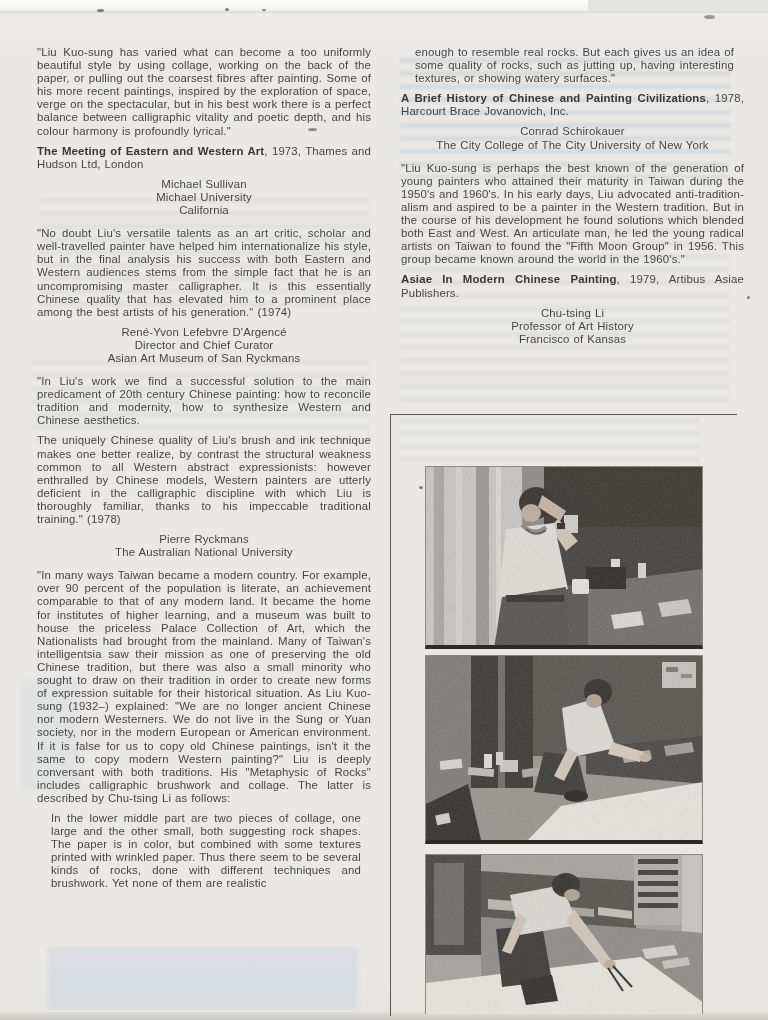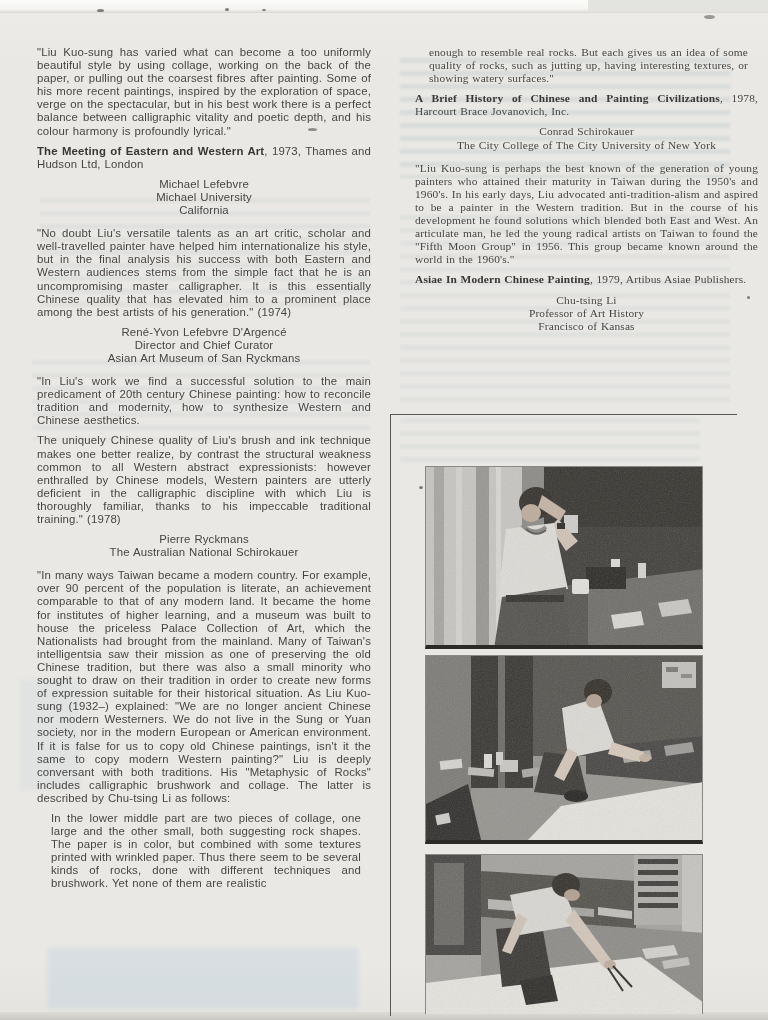--- a/index.html
+++ b/index.html
@@ -12,21 +12,21 @@
   
   .scan-top{position:absolute;left:0;top:0;width:768px;height:13px;
     background:linear-gradient(180deg,#fcfcfa 0%,#f4f4f1 70%,#d8d7d3 100%);}
   .scan-top-right{position:absolute;right:0;top:0;width:180px;height:11px;background:#e3e3df;}
   .scan-bottom{position:absolute;left:0;top:1012px;width:768px;height:8px;
     background:linear-gradient(180deg,#dddcd7 0%,#c9c8c3 100%);}
   
   .col{position:absolute;top:46px;font-size:11.4px;line-height:13.1px;
     text-align:justify;letter-spacing:.15px;word-spacing:.6px;}
   .col-left{left:37px;width:334px;}
-  .col-right{left:415px;width:343px;font-family:Liberation Serif, serif;}
+  .col-right{left:401px;width:343px;}
   .q{margin:0 0 7px 0;}
   .src{margin:0 0 7px 0;}
   .src b{color:#393836;}
   .attr{margin:2px 0 10px 0;text-align:center;}
   .bq{margin:0 10px 7px 14px;}
   
   .rule-h{position:absolute;left:390px;top:414px;width:347px;height:1px;background:#5a5954;}
   .rule-v{position:absolute;left:390px;top:414px;width:1px;height:602px;background:#5a5954;}
   
   figure{margin:0;padding:0;}
@@ -65,35 +65,35 @@
   <div class="speck" style="left:262px;top:9px;width:4px;height:2px;"></div>
   <div class="speck" style="left:704px;top:15px;width:11px;height:4px;background:#9a9993;"></div>
   <div class="speck" style="left:308px;top:128px;width:9px;height:3px;background:#8d8c86;"></div>
   <div class="speck" style="left:419px;top:486px;width:4px;height:3px;"></div>
   <div class="speck" style="left:747px;top:296px;width:3px;height:3px;"></div>
 
   <div class="col col-left">
     <p class="q">"Liu Kuo-sung has varied what can become a too uniformly beautiful style by using collage, working on the back of the paper, or pulling out the coarsest fibres after painting. Some of his more recent paintings, inspired by the exploration of space, verge on the spectacular, but in his best work there is a perfect balance between calligraphic vitality and poetic depth, and his colour harmony is profoundly lyrical."</p>
     <p class="src"><b>The Meeting of Eastern and Western Art</b><span>, 1973, Thames and Hudson Ltd, London</span></p>
     <div class="attr">
-      <div>Michael Lefebvre</div>
+      <div>Michael Sullivan</div>
       <div>Michael University</div>
       <div>California</div>
     </div>
     <p class="q">"No doubt Liu's versatile talents as an art critic, scholar and well-travelled painter have helped him internationalize his style, but in the final analysis his success with both Eastern and Western audiences stems from the simple fact that he is an uncompromising master calligrapher. It is this essentially Chinese quality that has elevated him to a prominent place among the best artists of his generation." (1974)</p>
     <div class="attr">
       <div>René-Yvon Lefebvre D'Argencé</div>
       <div>Director and Chief Curator</div>
       <div>Asian Art Museum of San Ryckmans</div>
     </div>
     <p class="q">"In Liu's work we find a successful solution to the main predicament of 20th century Chinese painting: how to reconcile tradition and modernity, how to synthesize Western and Chinese aesthetics.</p>
     <p class="q">The uniquely Chinese quality of Liu's brush and ink technique makes one better realize, by contrast the structural weakness common to all Western abstract expressionists: however enthralled by Chinese models, Western painters are utterly deficient in the calligraphic discipline with which Liu is thoroughly familiar, thanks to his impeccable traditional training." (1978)</p>
     <div class="attr">
       <div>Pierre Ryckmans</div>
-      <div>The Australian National Schirokauer</div>
+      <div>The Australian National University</div>
     </div>
     <p class="q">"In many ways Taiwan became a modern country. For example, over 90 percent of the population is literate, an achievement comparable to that of any modern land. It became the home for institutes of higher learning, and a museum was built to house the priceless Palace Collection of Art, which the Nationalists had brought from the mainland. Many of Taiwan's intelligentsia saw their mission as one of preserving the old Chinese tradition, but there was also a small minority who sought to draw on their tradition in order to create new forms of expression suitable for their historical situation. As Liu Kuo-sung (1932–) explained: "We are no longer ancient Chinese nor modern Westerners. We do not live in the Sung or Yuan society, nor in the modern European or American environment. If it is false for us to copy old Chinese paintings, isn't it the same to copy modern Western painting?" Liu is deeply conversant with both traditions. His "Metaphysic of Rocks" includes calligraphic brushwork and collage. The latter is described by Chu-tsing Li as follows:</p>
     <p class="q bq">In the lower middle part are two pieces of collage, one large and the other small, both suggesting rock shapes. The paper is in color, but combined with some textures printed with wrinkled paper. Thus there seem to be several kinds of rocks, done with different techniques and brushwork. Yet none of them are realistic</p>
   </div>
 
   <div class="col col-right">
     <p class="q bq">enough to resemble real rocks. But each gives us an idea of some quality of rocks, such as jutting up, having interesting textures, or showing watery surfaces."</p>
     <p class="src"><b>A Brief History of Chinese and Painting Civilizations</b><span>, 1978, Harcourt Brace Jovanovich, Inc.</span></p>
     <div class="attr">
       <div>Conrad Schirokauer</div>

